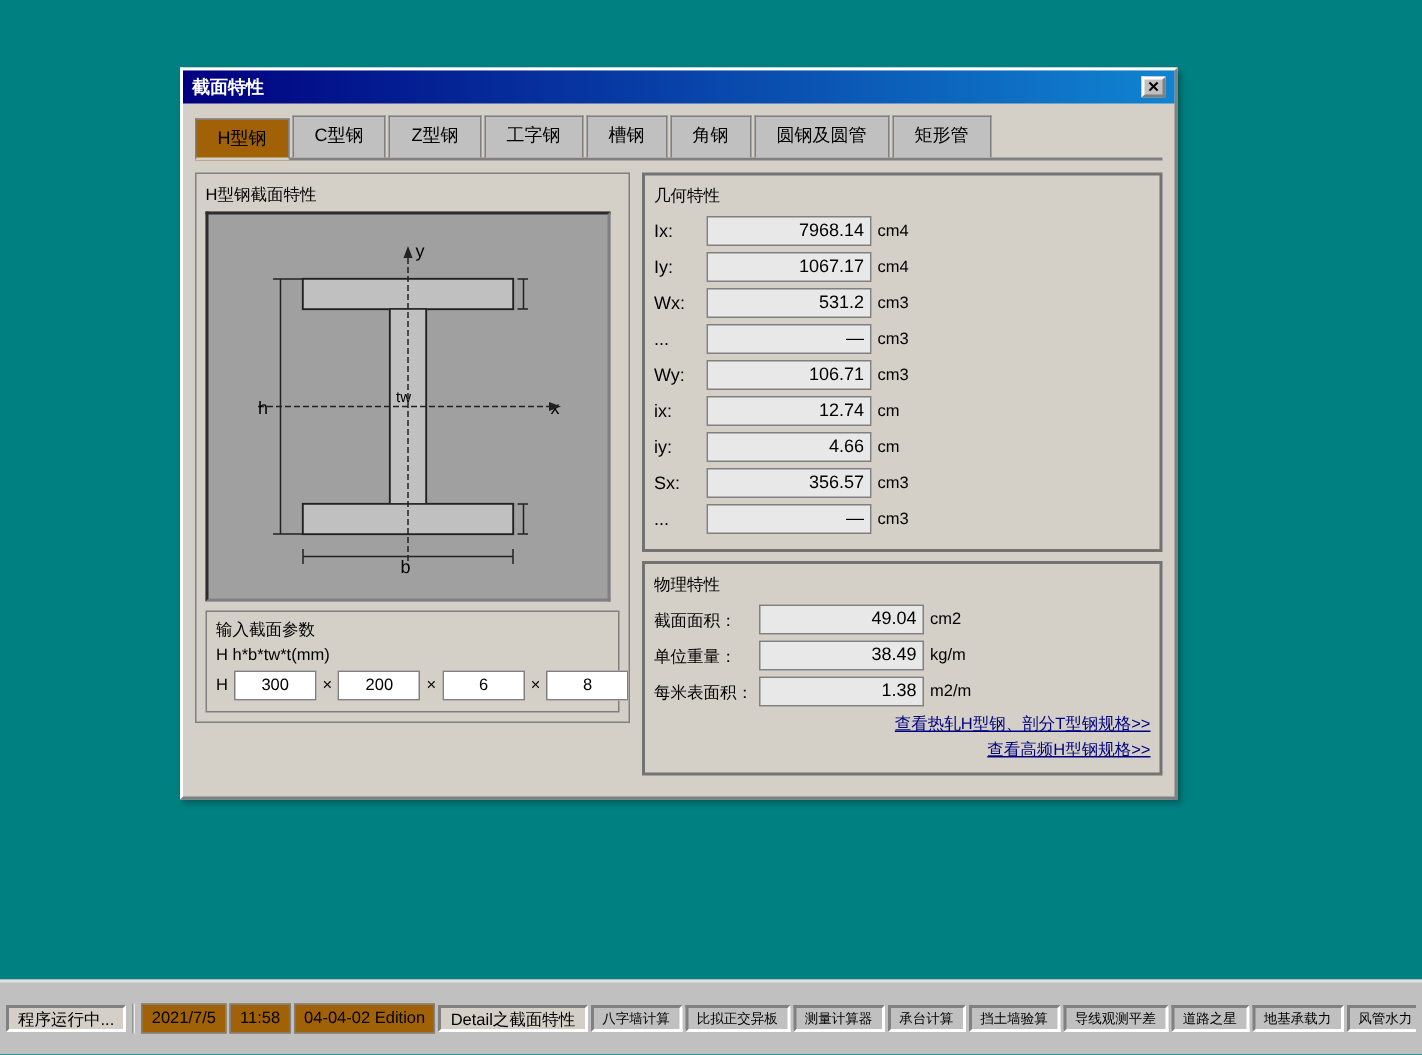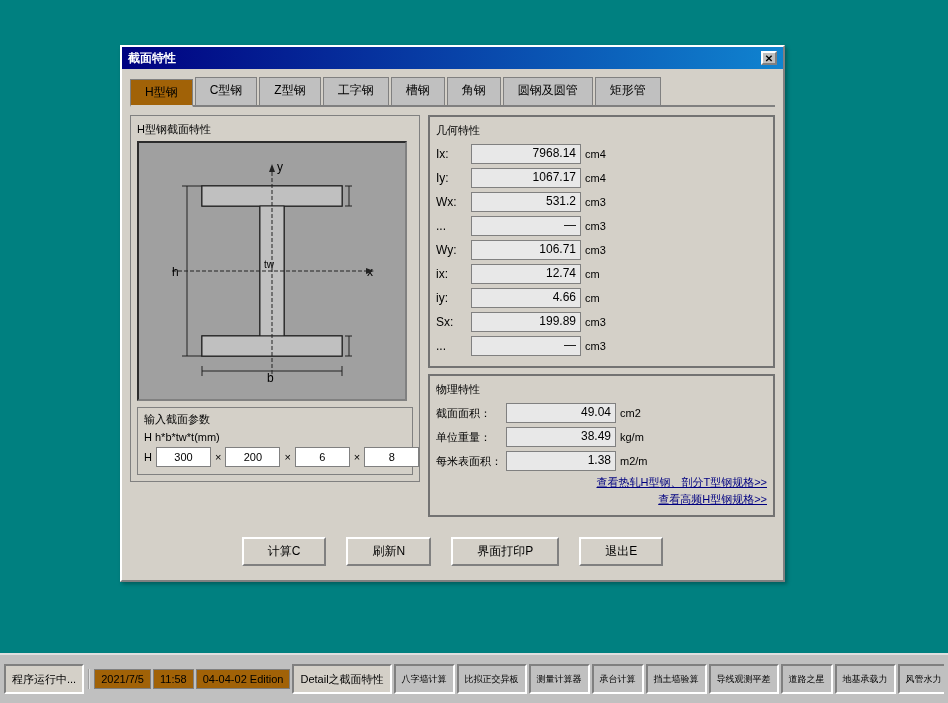--- a/index.html
+++ b/index.html
@@ -40,21 +40,21 @@
     .taskbar-item {
       background: #c0c0c0;
       border: 2px solid;
       border-color: #808080 #ffffff #ffffff #808080;
       padding: 2px 6px;
       font-size: 11px;
       white-space: nowrap;
       display: flex;
       align-items: center;
       gap: 4px;
-      height: 30px;
+      height: 18px;
     }
     .taskbar-item.active {
       border-color: #808080 #ffffff #ffffff #808080;
       background: #d4d0c8;
     }
 
     
     .modal-overlay {
       position: absolute;
       top: 0; left: 0;
@@ -443,21 +443,21 @@
                 <div class="prop-value">12.74</div>
                 <span class="prop-unit">cm</span>
               </div>
               <div class="prop-row">
                 <span class="prop-label">iy:</span>
                 <div class="prop-value">4.66</div>
                 <span class="prop-unit">cm</span>
               </div>
               <div class="prop-row">
                 <span class="prop-label">Sx:</span>
-                <div class="prop-value">199.89</div>
+                <div class="prop-value">356.57</div>
                 <span class="prop-unit">cm3</span>
               </div>
               <div class="prop-row">
                 <span class="prop-label">...</span>
                 <div class="prop-value">—</div>
                 <span class="prop-unit">cm3</span>
               </div>
             </div>
 
             <div class="phys-props-box">
@@ -478,26 +478,20 @@
                 <div class="prop-value">1.38</div>
                 <span class="prop-unit">m2/m</span>
               </div>
 
               <div class="link-row">查看热轧H型钢、剖分T型钢规格&gt;&gt;</div>
               <div class="link-row">查看高频H型钢规格&gt;&gt;</div>
             </div>
           </div>
         </div>
 
-        <div class="modal-footer">
-          <button class="win-btn">计算C</button>
-          <button class="win-btn">刷新N</button>
-          <button class="win-btn">界面打印P</button>
-          <button class="win-btn">退出E</button>
-        </div>
       </div>
     </div>
   </div>
 
   <div class="taskbar">
     <div class="taskbar-item active">
       <span>程序运行中...</span>
     </div>
 
     <div class="separator"></div>

